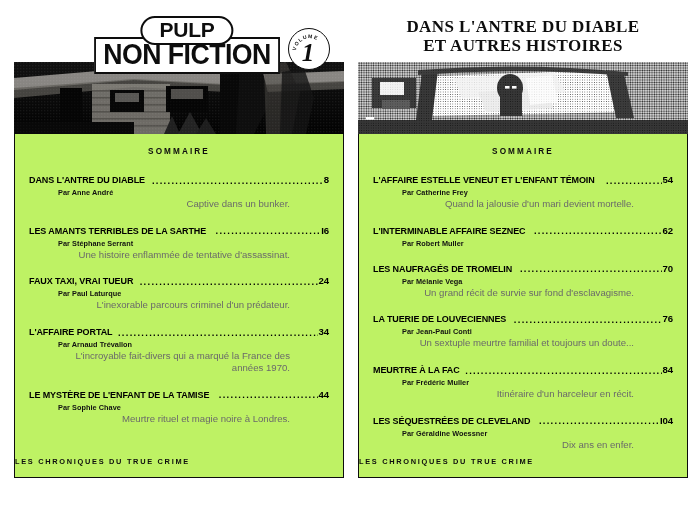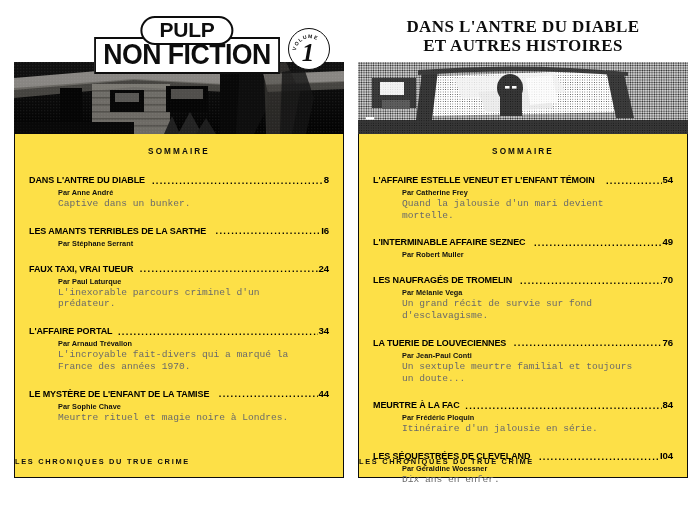--- a/index.html
+++ b/index.html
@@ -32,21 +32,21 @@
     box-sizing: border-box;
   }
   .page-frame {
     position: absolute;
     left: 0;
     right: 0;
     top: 48px;
     bottom: 0;
     border: 1.4px solid #0d0d0d;
     box-sizing: border-box;
-    background: #fde047;
+    background: #bef264;
   }
 
   
   .masthead {
     position: absolute;
     top: 0;
     left: 16px;
     right: 0;
     height: 52px;
     z-index: 6;
@@ -179,27 +179,28 @@
   .toc-author {
     font-family: "Liberation Sans", sans-serif;
     font-weight: bold;
     font-size: 7.3px;
     color: #111111;
     margin-left: 29px;
     margin-top: 3px;
     letter-spacing: 0.05px;
   }
   .toc-desc {
-    font-family: Liberation Mono, monospace;
+    font-family: Liberation Sans, sans-serif;
     font-size: 9.6px;
     color: #6a6a6a;
     margin-left: 29px;
     margin-top: 1px;
     line-height: 1.22;
     max-width: 232px;
+    text-align: right;
   }
 
   .footer {
     position: absolute;
     left: 0;
     right: 0;
     bottom: 11px;
     text-align: left;
     font-family: "Liberation Sans", sans-serif;
     font-weight: bold;
@@ -276,20 +277,21 @@
             <div class="toc-desc">Captive dans un bunker.</div>
           </li>
 
           <li class="toc-item">
             <div class="toc-line">
               <span class="toc-title">LES AMANTS TERRIBLES DE LA SARTHE</span>
               <span class="toc-dots">............................................................</span>
               <span class="toc-page">I6</span>
             </div>
             <div class="toc-author">Par Stéphane Serrant</div>
+            <div class="toc-desc">Une histoire enflammée de tentative d'assassinat.</div>
           </li>
 
           <li class="toc-item">
             <div class="toc-line">
               <span class="toc-title">FAUX TAXI, VRAI TUEUR</span>
               <span class="toc-dots">............................................................</span>
               <span class="toc-page">24</span>
             </div>
             <div class="toc-author">Par Paul Laturque</div>
             <div class="toc-desc">L'inexorable parcours criminel d'un prédateur.</div>
@@ -393,21 +395,21 @@
               <span class="toc-page">54</span>
             </div>
             <div class="toc-author">Par Catherine Frey</div>
             <div class="toc-desc">Quand la jalousie d'un mari devient mortelle.</div>
           </li>
 
           <li class="toc-item">
             <div class="toc-line">
               <span class="toc-title">L'INTERMINABLE AFFAIRE SEZNEC</span>
               <span class="toc-dots">............................................................</span>
-              <span class="toc-page">49</span>
+              <span class="toc-page">62</span>
             </div>
             <div class="toc-author">Par Robert Muller</div>
           </li>
 
           <li class="toc-item">
             <div class="toc-line">
               <span class="toc-title">LES NAUFRAGÉS DE TROMELIN</span>
               <span class="toc-dots">............................................................</span>
               <span class="toc-page">70</span>
             </div>
@@ -424,22 +426,22 @@
             <div class="toc-author">Par Jean-Paul Conti</div>
             <div class="toc-desc">Un sextuple meurtre familial et toujours un doute...</div>
           </li>
 
           <li class="toc-item">
             <div class="toc-line">
               <span class="toc-title">MEURTRE À LA FAC</span>
               <span class="toc-dots">............................................................</span>
               <span class="toc-page">84</span>
             </div>
-            <div class="toc-author">Par Frédéric Ploquin</div>
-            <div class="toc-desc">Itinéraire d'un jalousie en série.</div>
+            <div class="toc-author">Par Frédéric Muller</div>
+            <div class="toc-desc">Itinéraire d'un harceleur en récit.</div>
           </li>
 
           <li class="toc-item">
             <div class="toc-line">
               <span class="toc-title">LES SÉQUESTRÉES DE CLEVELAND</span>
               <span class="toc-dots">............................................................</span>
               <span class="toc-page">I04</span>
             </div>
             <div class="toc-author">Par Géraldine Woessner</div>
             <div class="toc-desc">Dix ans en enfer.</div>

